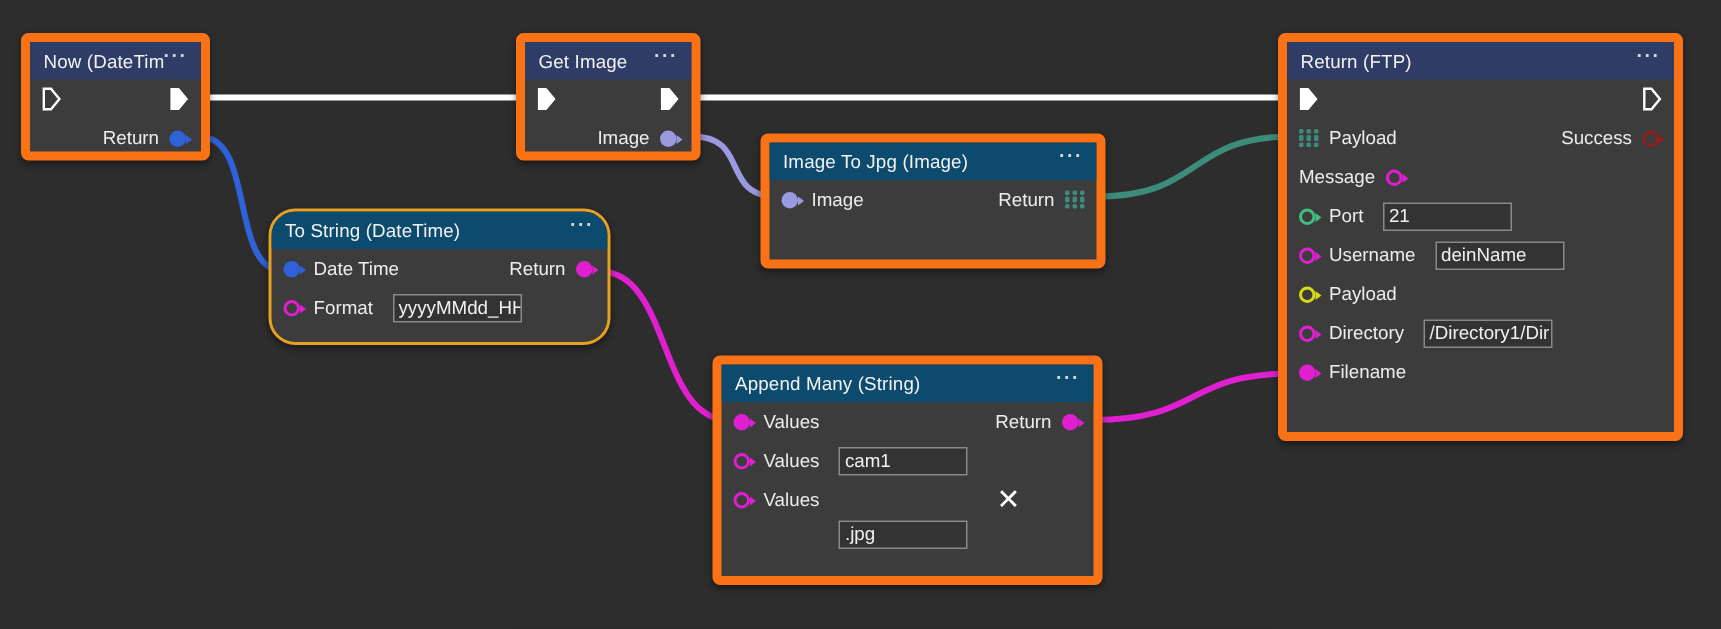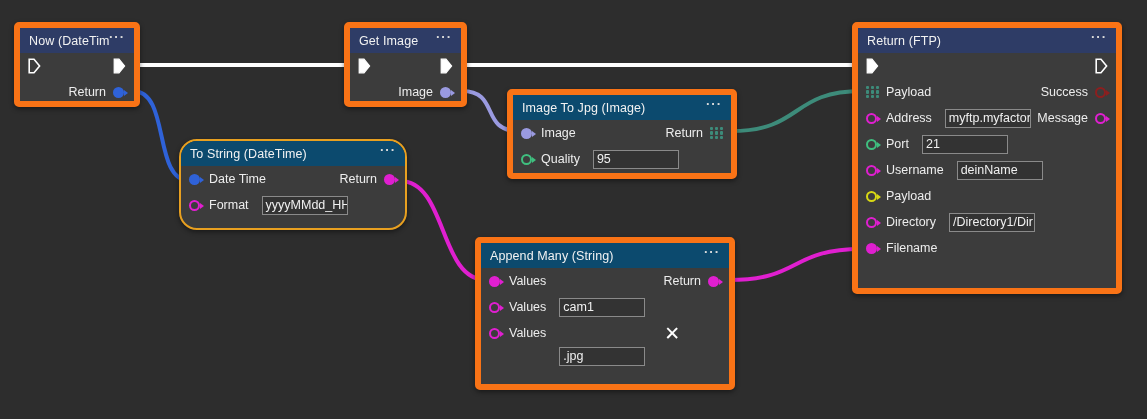--- a/index.html
+++ b/index.html
@@ -238,31 +238,20 @@
                 <i></i>
                 <i></i>
                 <i></i>
                 <i></i>
                 <i></i>
                 <i></i>
                 <i></i>
               </span>
             </div>
           </div>
-          <div class="row split">
-            <div class="side left">
-              <span class="sock hollow" style="color: rgb(63, 191, 127);">
-                <span class="dot"></span>
-                <span class="nub"></span>
-              </span>
-              <span class="lbl">Quality</span>
-              <div class="field" style="width: 78px;">95</div>
-            </div>
-            <div class="side right"></div>
-          </div>
         </div>
       </div>
       <div class="node" style="left: 475px; top: 237px; width: 260px; height: 153px;">
         <div class="node-header hdr-green">
           <div class="node-title">Append Many (String)</div>
           <div class="dots">···</div>
         </div>
         <div class="node-body">
           <div class="row split">
             <div class="side left">
@@ -340,28 +329,20 @@
             </div>
             <div class="side right">
               <span class="lbl">Success</span>
               <span class="sock hollow" style="color: rgb(140, 31, 31);">
                 <span class="dot"></span>
                 <span class="nub"></span>
               </span>
             </div>
           </div>
           <div class="row split">
-            <div class="side left">
-              <span class="sock hollow" style="color: rgb(224, 31, 208);">
-                <span class="dot"></span>
-                <span class="nub"></span>
-              </span>
-              <span class="lbl">Address</span>
-              <div class="field" style="width: 78px;">myftp.myfactor</div>
-            </div>
             <div class="side right">
               <span class="lbl">Message</span>
               <span class="sock hollow" style="color: rgb(224, 31, 208);">
                 <span class="dot"></span>
                 <span class="nub"></span>
               </span>
             </div>
           </div>
           <div class="row split">
             <div class="side left">

